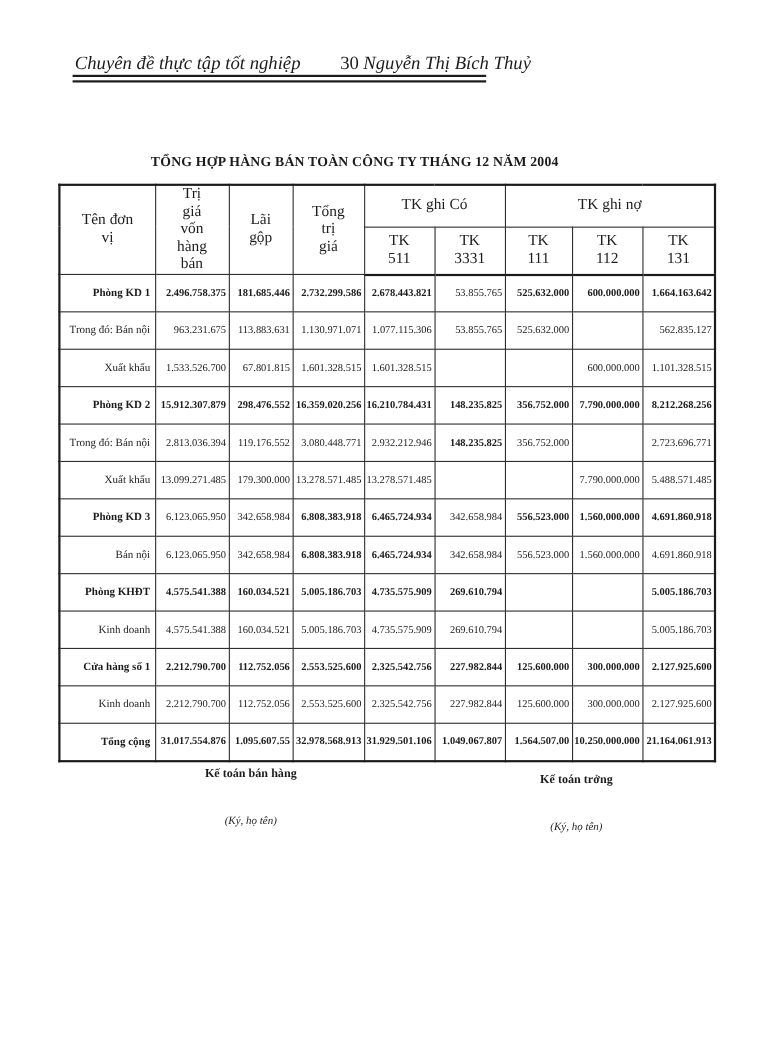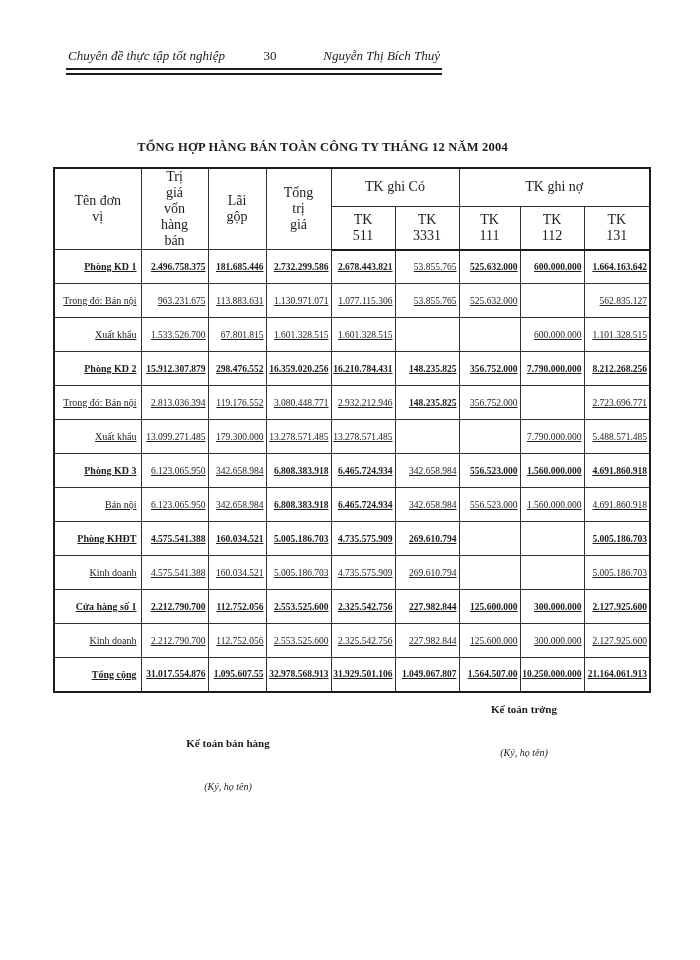--- a/index.html
+++ b/index.html
@@ -3,21 +3,21 @@
 <meta charset="utf-8">
 <style>
   html,body{margin:0;padding:0;background:#ffffff;}
   .page{
     position:relative;width:700px;height:960px;background:#ffffff;
     font-family:"Liberation Serif", serif;color:#1c1c1c;overflow:hidden;
   }
   
   .running-header{
     position:absolute;left:68px;top:48px;width:372px;
-    display:flex;align-items:baseline;font-size:13px;
+    display:flex;align-items:baseline;font-size:17px;
   }
   .rh-left{flex:1;font-style:italic;white-space:nowrap;}
   .rh-num{font-style:normal;padding:0 4px;margin-left:32px;}
   .rh-right{flex:1;font-style:italic;text-align:right;white-space:nowrap;}
   .double-rule{
     position:absolute;left:66px;top:68px;width:376px;height:3px;
     border-top:2px solid #1b1b1b;border-bottom:2px solid #1b1b1b;
   }
   
   .doc-title{
@@ -32,31 +32,31 @@
   }
   table.report th, table.report td{
     border:1px solid #2e2e2e;vertical-align:middle;overflow:hidden;
   }
   thead th{
     font-weight:normal;font-size:14px;text-align:center;padding:0 16px;
   }
   thead tr.group-row{height:33px;}
   thead tr.sub-row{height:37px;}
   thead tr.sub-row th{border-bottom:2px solid #1b1b1b;}
-  tbody tr{height:34px;text-decoration:underline;}
+  tbody tr{height:34px;}
   td.unit{
     font-size:10px;text-align:right;padding:0 4px 0 1px;white-space:nowrap;
   }
   td.num{
     font-size:9.5px;text-align:right;padding:0 2px 0 1px;white-space:nowrap;
   }
   .b{font-weight:bold;}
   
   .sig{position:absolute;text-align:center;transform:translateX(-50%);white-space:nowrap;}
-  .sig-left{left:228px;top:737px;}
+  .sig-left{left:228px;top:697px;}
   .sig-right{left:524px;top:703px;}
   .sig-title{font-weight:bold;font-size:11px;}
   .sig-note{font-style:italic;font-size:10px;margin-top:32px;}
 </style>
 </head>
 <body>
 
 <div class="page">
 
   <div class="running-header">

